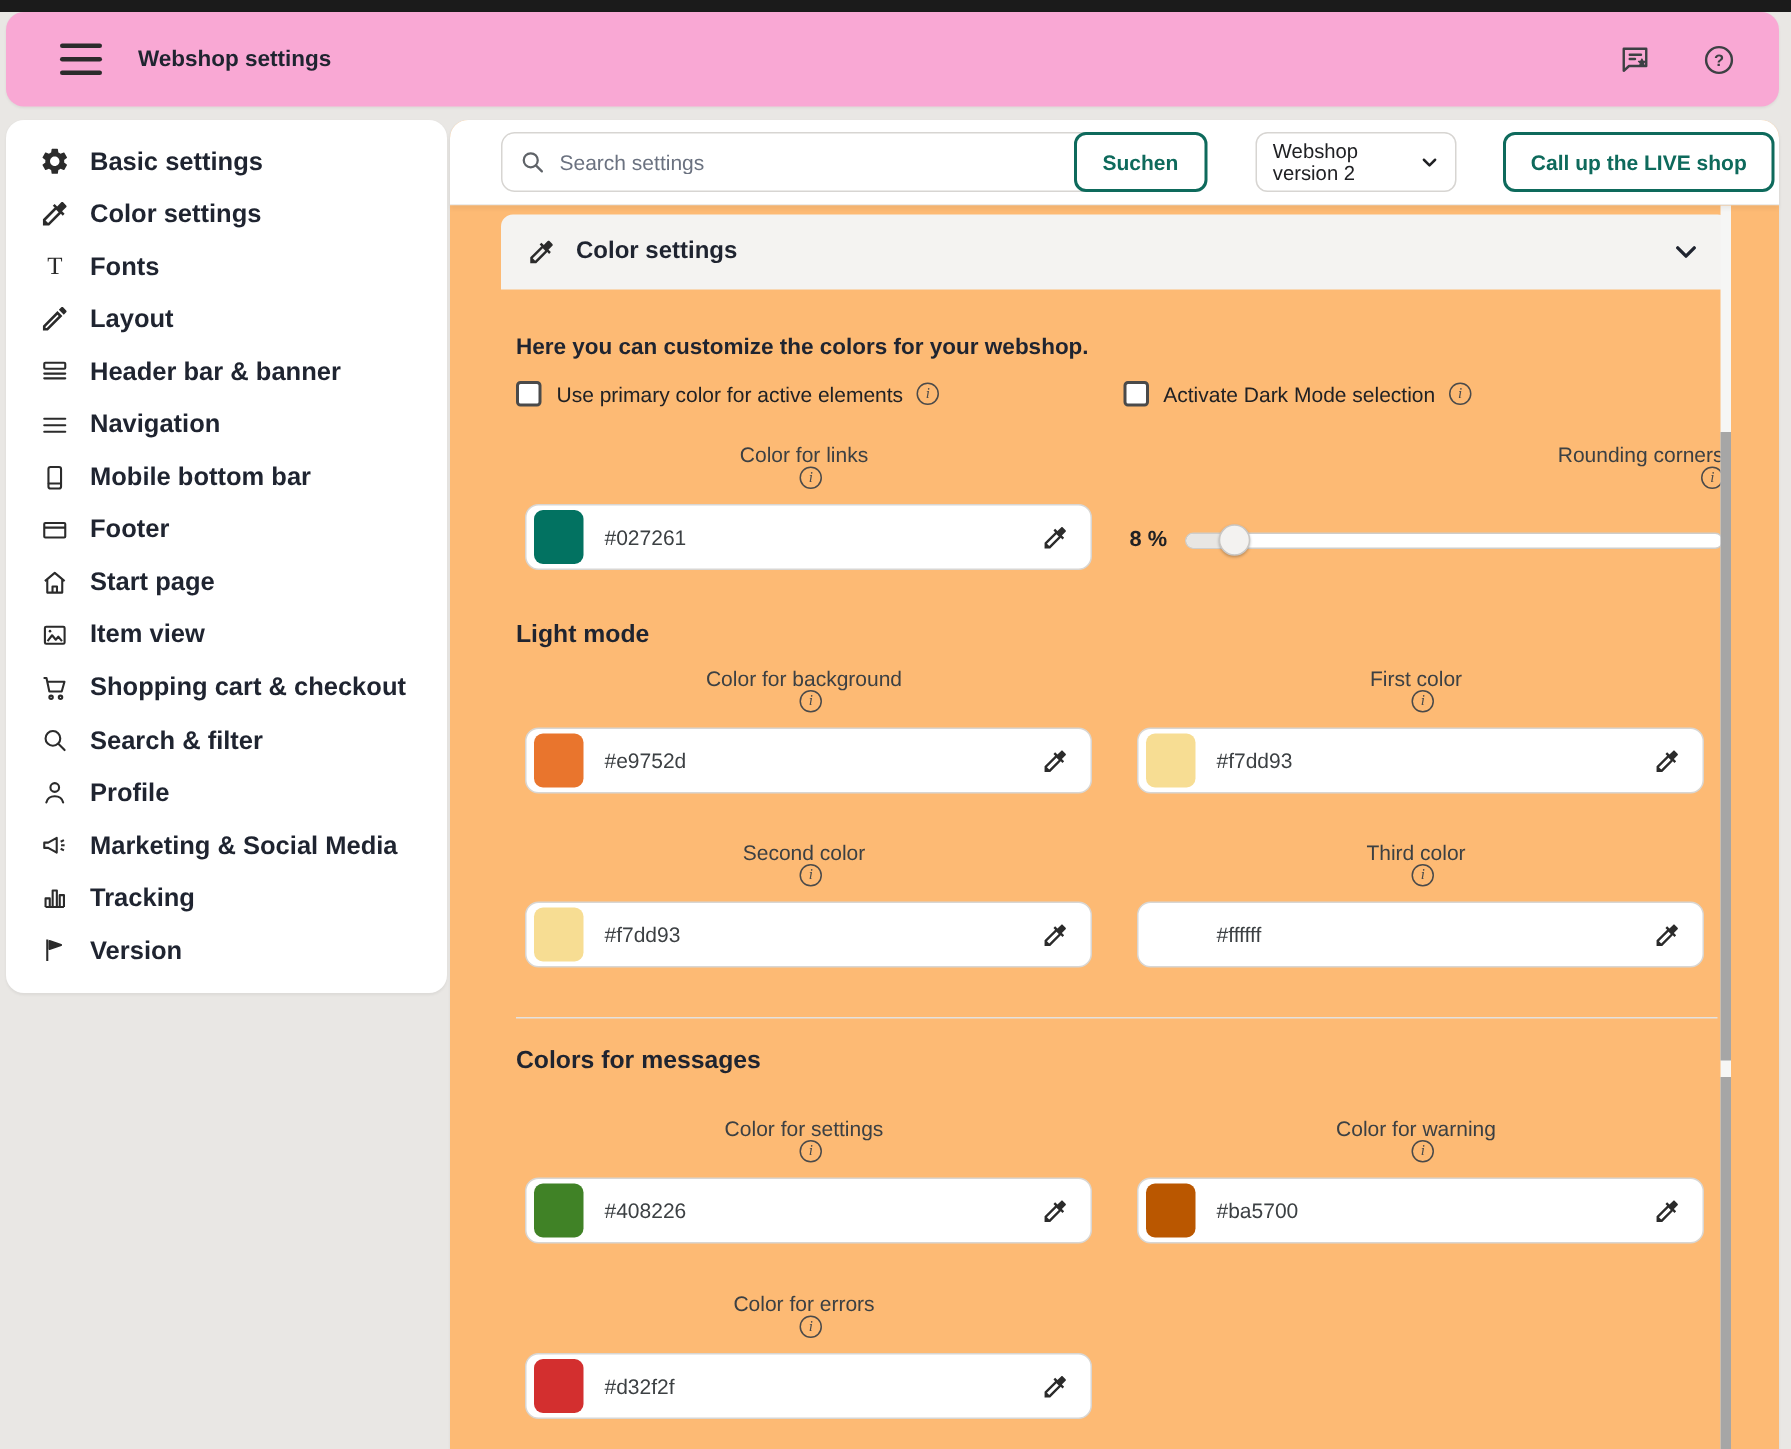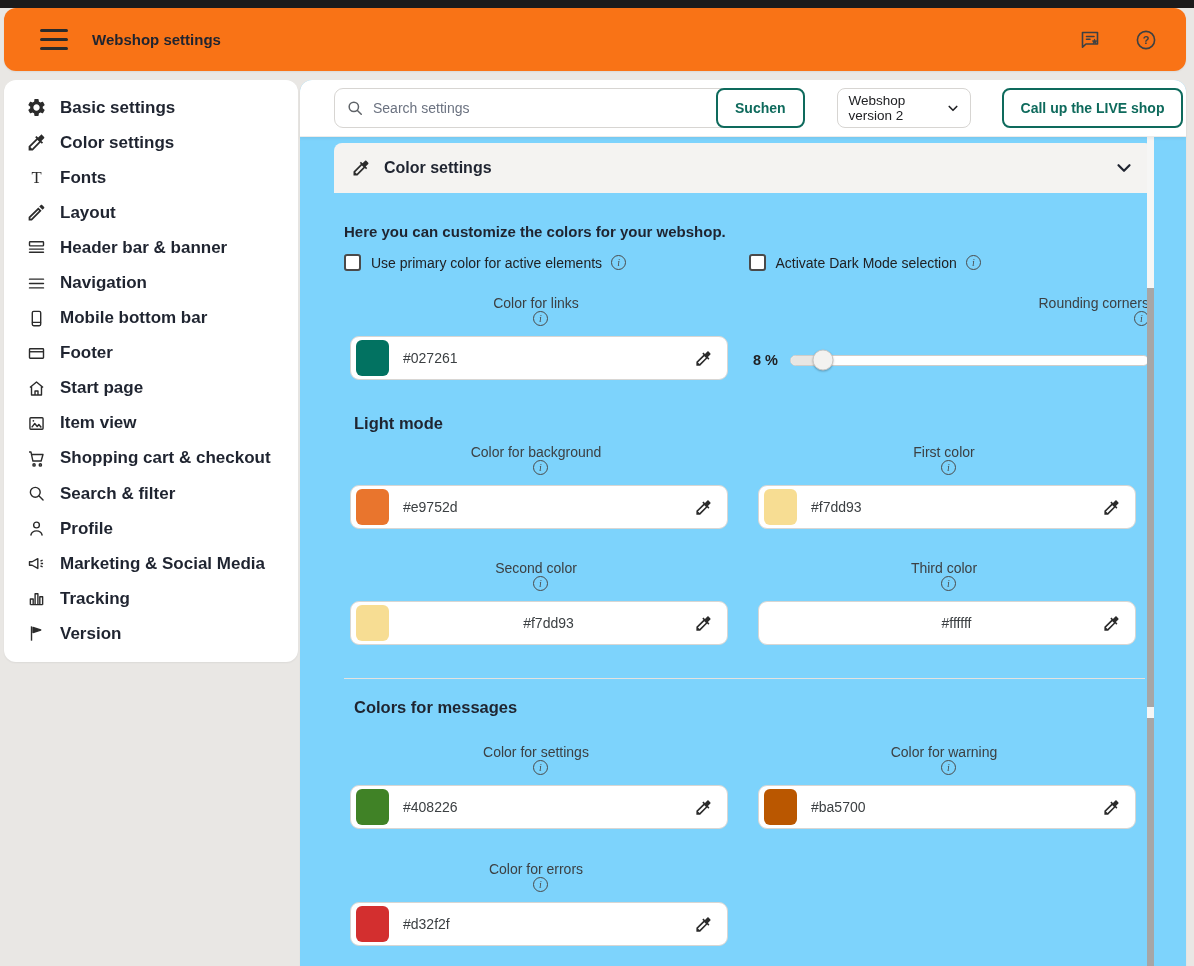--- a/index.html
+++ b/index.html
@@ -8,21 +8,21 @@
     font-family: "Liberation Sans", sans-serif;
     background:#e9e7e4;
     position:relative; overflow:hidden;
     color:#202124;
   }
   .top-strip { position:absolute; left:0; top:0; width:100%; height:8px; background:#1b1b1b; }
 
   
   .header-card {
     position:absolute; left:4px; top:8px; right:8px; height:63px;
-    background:#f97316; border-radius:12px; box-shadow:0 1px 2px rgba(0,0,0,.06);
+    background:#f9a8d4; border-radius:12px; box-shadow:0 1px 2px rgba(0,0,0,.06);
     display:flex; align-items:center; padding:0 28px 0 36px;
   }
   .hamburger { width:28px; height:22px; display:flex; flex-direction:column; justify-content:space-between; cursor:pointer; }
   .hamburger span { display:block; height:3.4px; background:#2b2b2b; border-radius:2px; }
   .header-title { font-size:15px; font-weight:bold; margin-left:24px; color:#1f2430; }
   .header-actions { margin-left:auto; display:flex; align-items:center; gap:32px; }
   .hicon { width:24px; height:24px; color:#3c4043; cursor:pointer; }
 
   
   .sidebar-card {
@@ -32,21 +32,21 @@
   }
   .side-item {
     height:35.1px; display:flex; align-items:center; padding-left:22px; cursor:pointer;
   }
   .side-icon { width:21px; height:21px; color:#2b2b2b; flex:0 0 21px; }
   .side-label { margin-left:13px; font-size:17px; font-weight:bold; color:#1f2430; }
 
   
   .main-card {
     position:absolute; left:300px; top:80px; right:8px; bottom:0;
-    background:#7dd3fc; border-radius:12px 12px 0 0; box-shadow:0 1px 2px rgba(0,0,0,.06);
+    background:#fdba74; border-radius:12px 12px 0 0; box-shadow:0 1px 2px rgba(0,0,0,.06);
   }
   .toolbar {
     height:57px; display:flex; align-items:center; padding:0 0 0 34px;
     border-bottom:1px solid #ececea; box-shadow:0 2px 3px rgba(0,0,0,.05);
     border-radius:12px 12px 0 0; position:relative; z-index:2; background:#fff;
   }
   .search-wrap { position:relative; width:421px; height:40px; }
   .search-wrap svg { position:absolute; left:11px; top:10px; width:20px; height:20px; color:#5f6368; }
   .search-input {
     width:100%; height:40px; border:1px solid #d7d5d2; border-radius:9px;
@@ -94,21 +94,21 @@
   .field { width:378px; }
   .field-label { display:flex; align-items:center; font-size:14px; color:#3c4043; margin-left:-6px;flex-direction:column; }
   .color-input {
     margin-top:10px; height:44px; border:1px solid #d8d6d3; border-radius:9px;
     display:flex; align-items:center; padding:0 14px 0 5px; background:#fff; cursor:pointer;
   }
   .swatch { width:33px; height:36px; border-radius:6px; flex:0 0 33px; }
   .hex { font-size:14px; color:#3c4043; margin-left:14px; flex:1; }
   .picker-icon { width:19px; height:19px; color:#2b2b2b; cursor:pointer; }
 
-  .section-h { font-size:16.5px; font-weight:bold; color:#1f2430; margin-left:20px; }
+  .section-h { font-size:16.5px; font-weight:bold; color:#1f2430; margin-left:10px; }
 
   .slider-field { width:391px; }
   .slider-row { display:flex; align-items:center; margin-top:26px; margin-left:-5px; }
   .slider-val { font-size:14.5px; font-weight:bold; color:#202124; width:37px; }
   .slider-track { position:relative; flex:1; height:11px; border:1px solid #cfcdca; border-radius:6px; background:#fff; }
   .slider-fill { position:absolute; left:0; top:0; bottom:0; width:9%; background:#e8e6e3; border-radius:6px 0 0 6px; }
   .slider-thumb {
     position:absolute; top:50%; transform:translate(-50%,-50%);
     width:21px; height:21px; border-radius:50%; background:#f3f2f0;
     border:1px solid #c9c7c4; box-shadow:0 1px 2px rgba(0,0,0,.25); cursor:pointer;
@@ -123,21 +123,21 @@
   }
   .advanced .atitle2 { font-size:14px; font-weight:bold; color:#1f2430; }
   .advanced .achev { margin-left:auto; width:20px; height:20px; color:#1f2430; }
 
   
   .scrollbar { position:absolute; top:57px; bottom:0; right:32px; width:7px; background:#f6f6f5; }
   .thumb { position:absolute; left:0; width:7px; background:#a6a6a6; cursor:pointer; }
   .thumb1 { top:151px; height:419px; }
   .thumb2 { top:581px; bottom:0; }
 
-  .mt24 { margin-top:24px; } .mt11 { margin-top:11px; } .mt31 { margin-top:31px;text-align:center; }
+  .mt24 { margin-top:24px; } .mt11 { margin-top:11px; } .mt31 { margin-top:31px; }
   .mt34 { margin-top:34px; } .mt19 { margin-top:19px; } .mt27 { margin-top:27px; } .mt32 { margin-top:32px; }
 </style>
 </head>
 <body>
 
 <div class="top-strip"></div>
 
 <div class="header-card">
   <div class="hamburger">
       <span></span>

